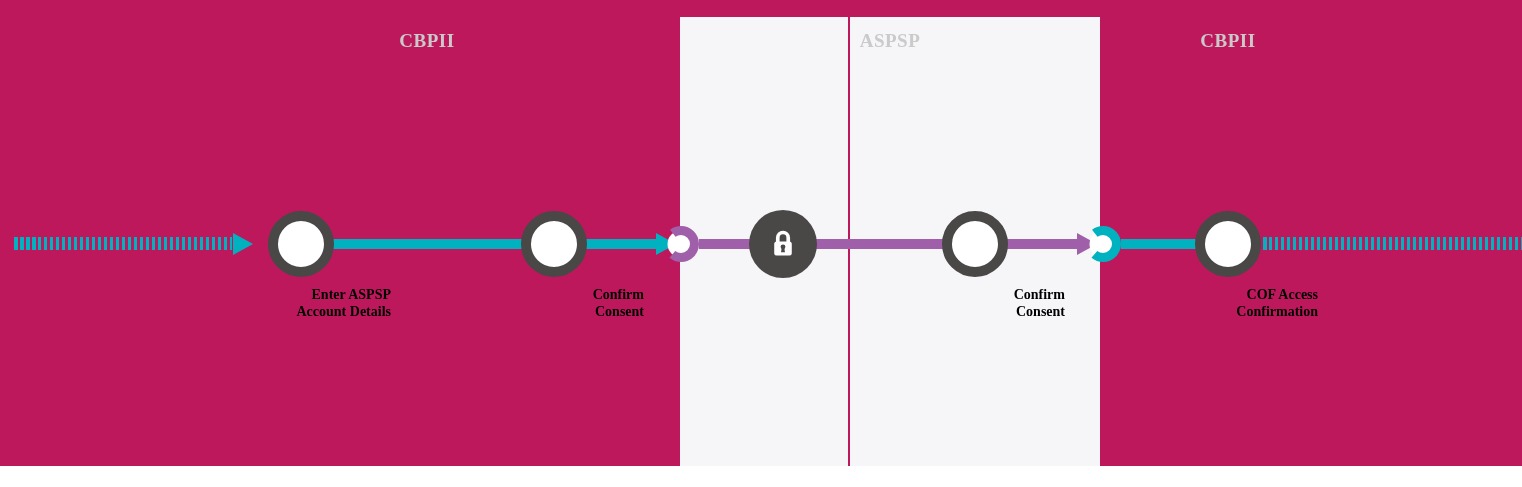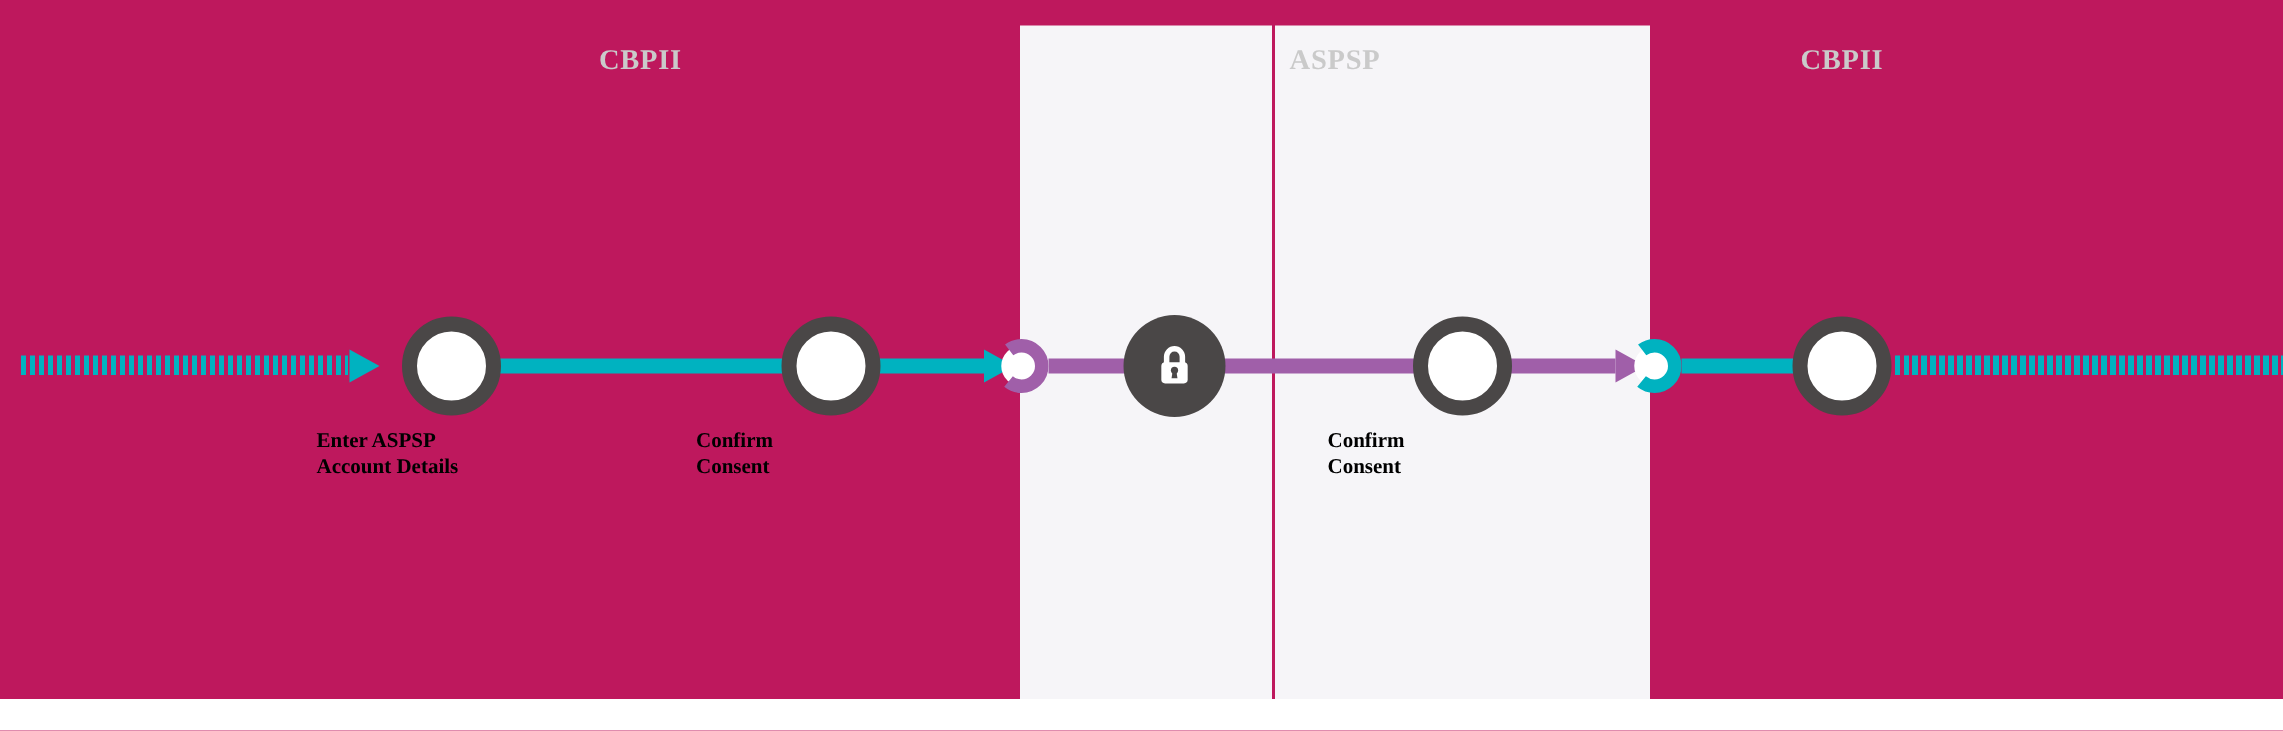--- a/index.html
+++ b/index.html
@@ -101,21 +101,21 @@
     display: flex;
     align-items: center;
     justify-content: center;
   }
 
   
   .step-label {
     position: absolute;
     top: 286px;
     width: 180px;
-    text-align: left;
+    text-align: right;
     font-size: 14px;
     font-weight: bold;
     line-height: 17px;
     color: var(--step-label, #000000);
     white-space: pre-line;
   }
   .l1 { left: 211px; }
   .l2 { left: 464px; }
   .l3 { left: 693px; }
   .l4 { left: 885px; }
@@ -164,14 +164,16 @@
   </div>
   <div class="node n4"></div>
   <div class="node n5"></div>
 
   <div class="step-label l1">Enter ASPSP
 Account Details</div>
   <div class="step-label l2">Confirm
 Consent</div>
   <div class="step-label l4">Confirm
 Consent</div>
+  <div class="step-label l5">COF Access
+Confirmation</div>
 
 </div>
 
 </body></html>

